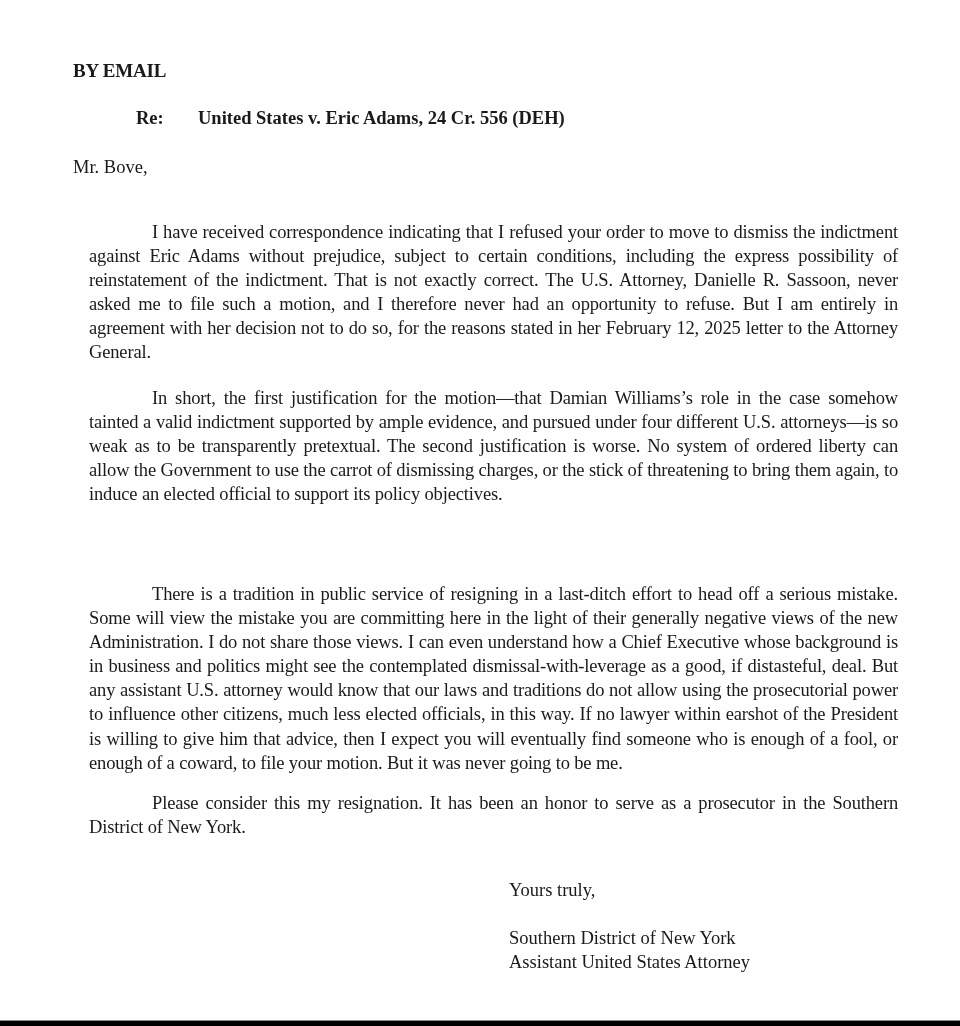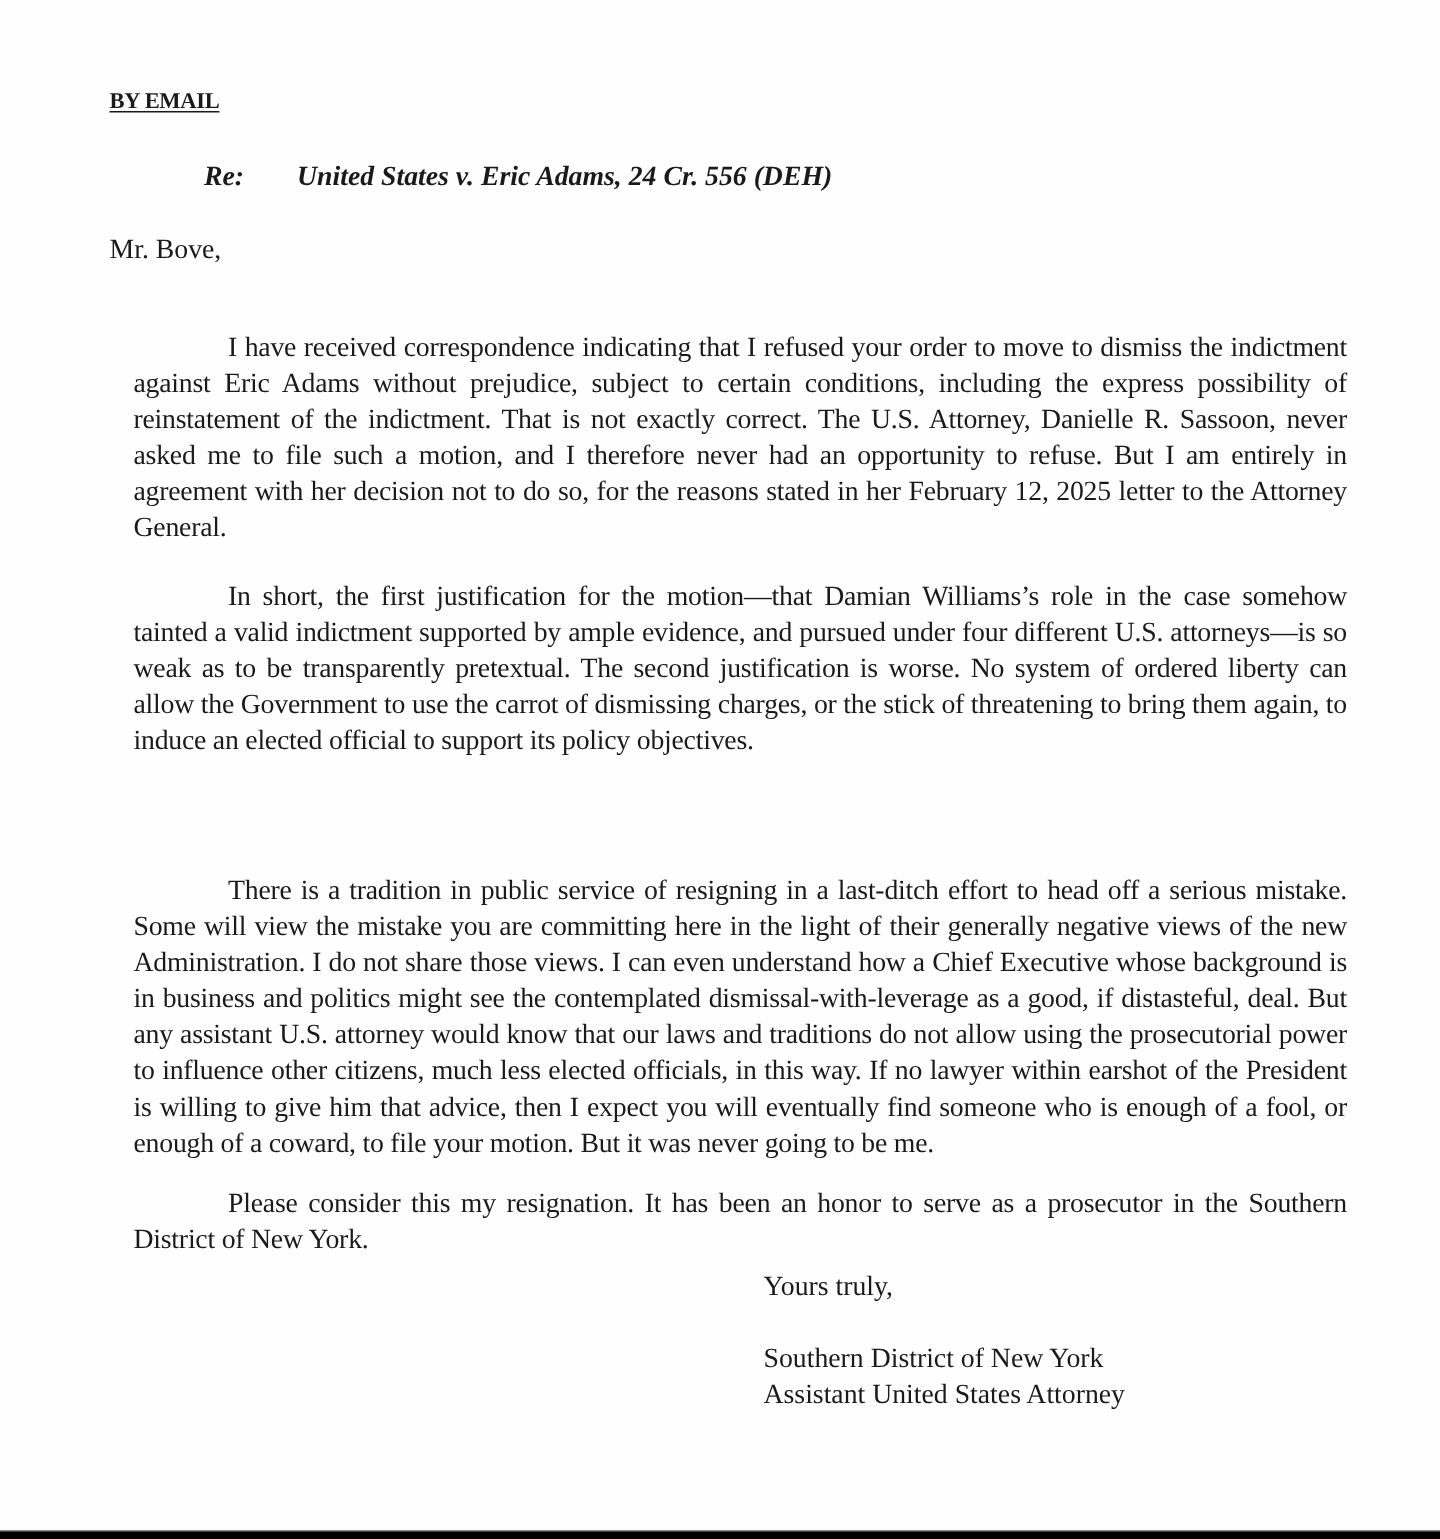--- a/index.html
+++ b/index.html
@@ -28,34 +28,32 @@
       top: 1020px;
       width: 960px;
       height: 6px;
       background: #000;
       border-top: 1px solid #8a8a8a;
     }
     .by-email {
       position: absolute;
       left: 73px;
       top: 60px;
-      font-size: 15px;
+      font-size: 19px;
       font-weight: bold;
-      text-decoration: underline;
       text-underline-offset: 2px;
       letter-spacing: -0.2px;
     }
     .re-line {
       position: absolute;
       top: 108px;
       left: 136px;
       font-size: 18.5px;
       font-weight: bold;
       white-space: nowrap;
-      font-style: italic;
     }
     .re-label {
       display: inline-block;
       width: 62px;
     }
     .salutation {
       position: absolute;
       left: 73px;
       top: 157px;
       font-size: 18.5px;
@@ -76,21 +74,21 @@
     #p2 { top: 370px; }
     #p3 { top: 566px; }
     #p4 { top: 775px; }
     .signature {
       position: absolute;
       left: 509px;
       top: 846px;
       font-size: 18.5px;
       line-height: 24.2px;
     }
-    .sig-closing { margin-bottom: 24px; }
+    .sig-closing { margin-bottom: 24px; margin-top: 32px; }
     .sig-line { display: block; white-space: nowrap; }
   </style>
 </head>
 <body>
 
 <div class="page">
   <div class="by-email">BY EMAIL</div>
 
   <div class="re-line">
     <span class="re-label">Re:</span><span>United States v. Eric Adams, 24 Cr. 556 (DEH)</span>

